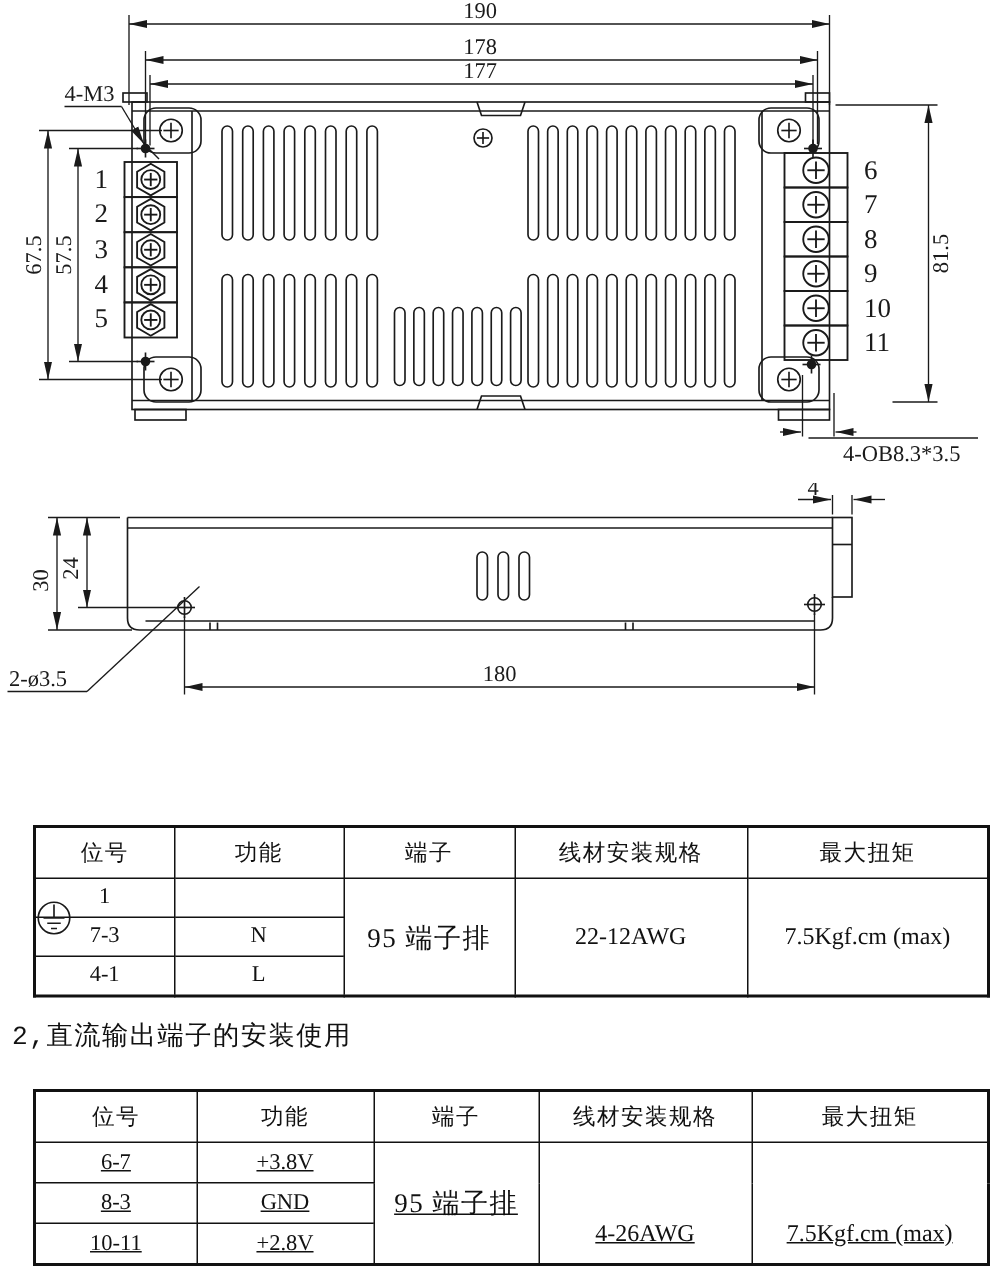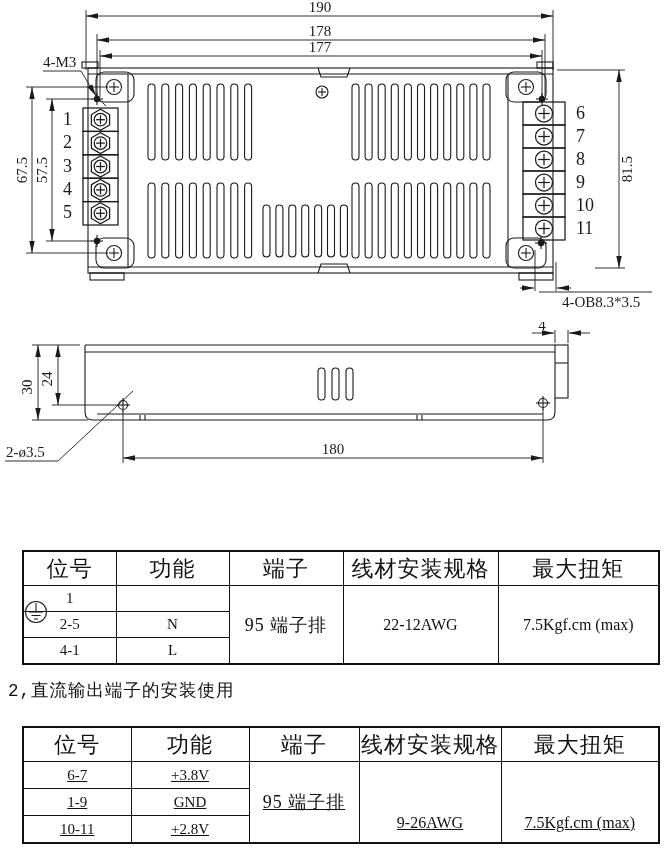--- a/index.html
+++ b/index.html
@@ -17,21 +17,21 @@
   .tl{font-family:"Liberation Serif",serif;font-size:18px;fill:#1a1a1a;}
   .heading{position:absolute;left:8px;font-size:17.5px;letter-spacing:1px;}
   #heading-ac{top:500px;}
   #heading-dc{top:678px;font-family:Liberation Mono, monospace;}
   table.spec{position:absolute;left:22px;width:636px;border-collapse:collapse;table-layout:fixed;
              background:#fff;border:2px solid #111;}
   #t1{top:550px;}
   #t2{top:726px;}
   .spec th,.spec td{border:1.5px solid #111;text-align:center;vertical-align:middle;
                     padding:0;font-weight:normal;color:#111;}
-  .spec th{height:33px;font-size:22px;letter-spacing:1px;}
+  .spec th{height:33px;font-size:15px;letter-spacing:1px;}
   .spec td{height:25px;font-size:15px;}
   #t2 td{height:26px;text-decoration:underline;}
   td.big{font-size:18px;letter-spacing:1px;}
   td.lat{font-size:16px;}
   td.low{vertical-align:bottom;padding-bottom:10px;}
   .gnd-icon{display:inline-block;vertical-align:middle;}
 </style>
 </head>
 <body>
 
@@ -342,21 +342,21 @@
               <line x1="-4.5" y1="3.5" x2="4.5" y2="3.5"></line>
               <line x1="-2" y1="7" x2="2" y2="7"></line>
             </g>
           </svg>
         </td>
         <td class="big" rowspan="3">95 端子排</td>
         <td class="lat" rowspan="3">22-12AWG</td>
         <td class="lat" rowspan="3">7.5Kgf.cm (max)</td>
       </tr>
       <tr>
-        <td>2-5</td>
+        <td>7-3</td>
         <td>N</td>
       </tr>
       <tr>
         <td>4-1</td>
         <td>L</td>
       </tr>
     </tbody>
   </table>
 
   <div class="heading" id="heading-dc">2,直流输出端子的安装使用</div>
@@ -376,25 +376,25 @@
         <th>端子</th>
         <th>线材安装规格</th>
         <th>最大扭矩</th>
       </tr>
     </thead>
     <tbody>
       <tr>
         <td>6-7</td>
         <td>+3.8V</td>
         <td class="big" rowspan="3">95 端子排</td>
-        <td class="lat low" rowspan="3">9-26AWG</td>
+        <td class="lat low" rowspan="3">4-26AWG</td>
         <td class="lat low" rowspan="3">7.5Kgf.cm (max)</td>
       </tr>
       <tr>
-        <td>1-9</td>
+        <td>8-3</td>
         <td>GND</td>
       </tr>
       <tr>
         <td>10-11</td>
         <td>+2.8V</td>
       </tr>
     </tbody>
   </table>
 
 </div>

